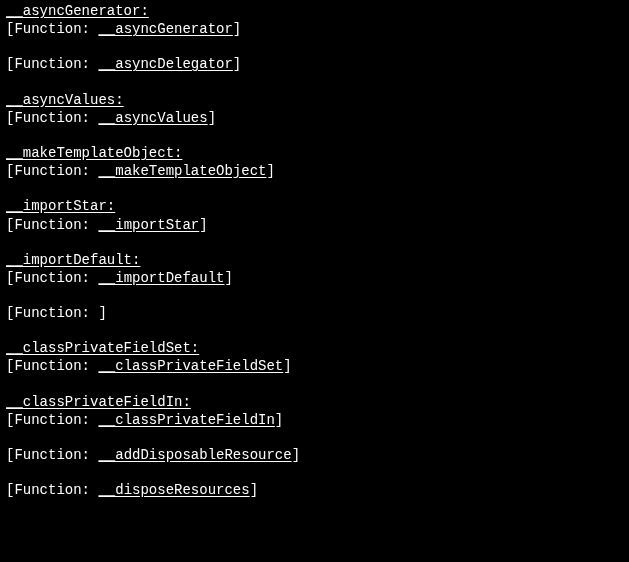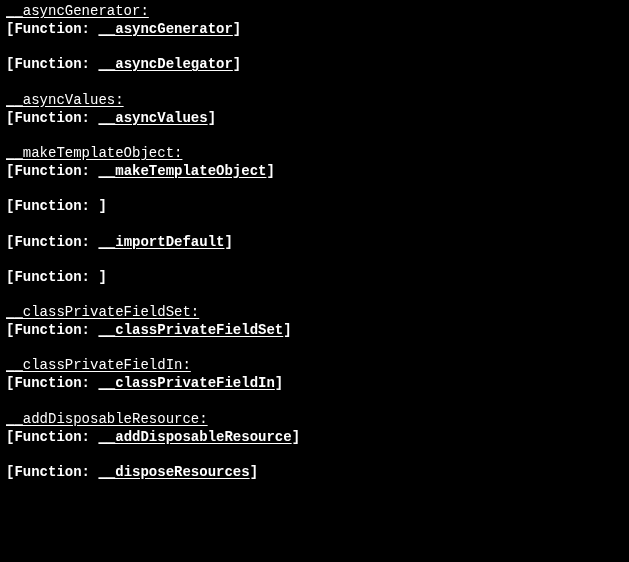--- a/index.html
+++ b/index.html
@@ -25,21 +25,20 @@
       margin-bottom: 0;
     }
     .key {
       text-decoration: underline;
       text-decoration-color: #ffffff;
       text-underline-offset: 2px;
     }
     .fn-line {
       display: flex;
       flex-wrap: nowrap;
-      font-weight: bold;
     }
     .fn-prefix {
       white-space: pre;
     }
     .fn-name {
       text-decoration: underline;
       text-decoration-color: #ffffff;
       text-underline-offset: 2px;
     }
   </style>
@@ -72,26 +71,29 @@
     </div>
     <div class="entry">
       <div><span class="key">__makeTemplateObject:</span></div>
       <div class="fn-line">
         <span class="fn-prefix">[Function: </span>
         <span class="fn-name">__makeTemplateObject</span>
         <span>]</span>
       </div>
     </div>
     <div class="entry">
+      <div><span class="key">__importStar:</span></div>
       <div class="fn-line">
         <span class="fn-prefix">[Function: </span>
+        <span class="fn-name">__importStar</span>
         <span>]</span>
       </div>
     </div>
     <div class="entry">
+      <div><span class="key">__importDefault:</span></div>
       <div class="fn-line">
         <span class="fn-prefix">[Function: </span>
         <span class="fn-name">__importDefault</span>
         <span>]</span>
       </div>
     </div>
     <div class="entry">
       <div class="fn-line">
         <span class="fn-prefix">[Function: </span>
         <span>]</span>
@@ -107,21 +109,20 @@
     </div>
     <div class="entry">
       <div><span class="key">__classPrivateFieldIn:</span></div>
       <div class="fn-line">
         <span class="fn-prefix">[Function: </span>
         <span class="fn-name">__classPrivateFieldIn</span>
         <span>]</span>
       </div>
     </div>
     <div class="entry">
-      <div><span class="key">__addDisposableResource:</span></div>
       <div class="fn-line">
         <span class="fn-prefix">[Function: </span>
         <span class="fn-name">__addDisposableResource</span>
         <span>]</span>
       </div>
     </div>
     <div class="entry">
       <div class="fn-line">
         <span class="fn-prefix">[Function: </span>
         <span class="fn-name">__disposeResources</span>

